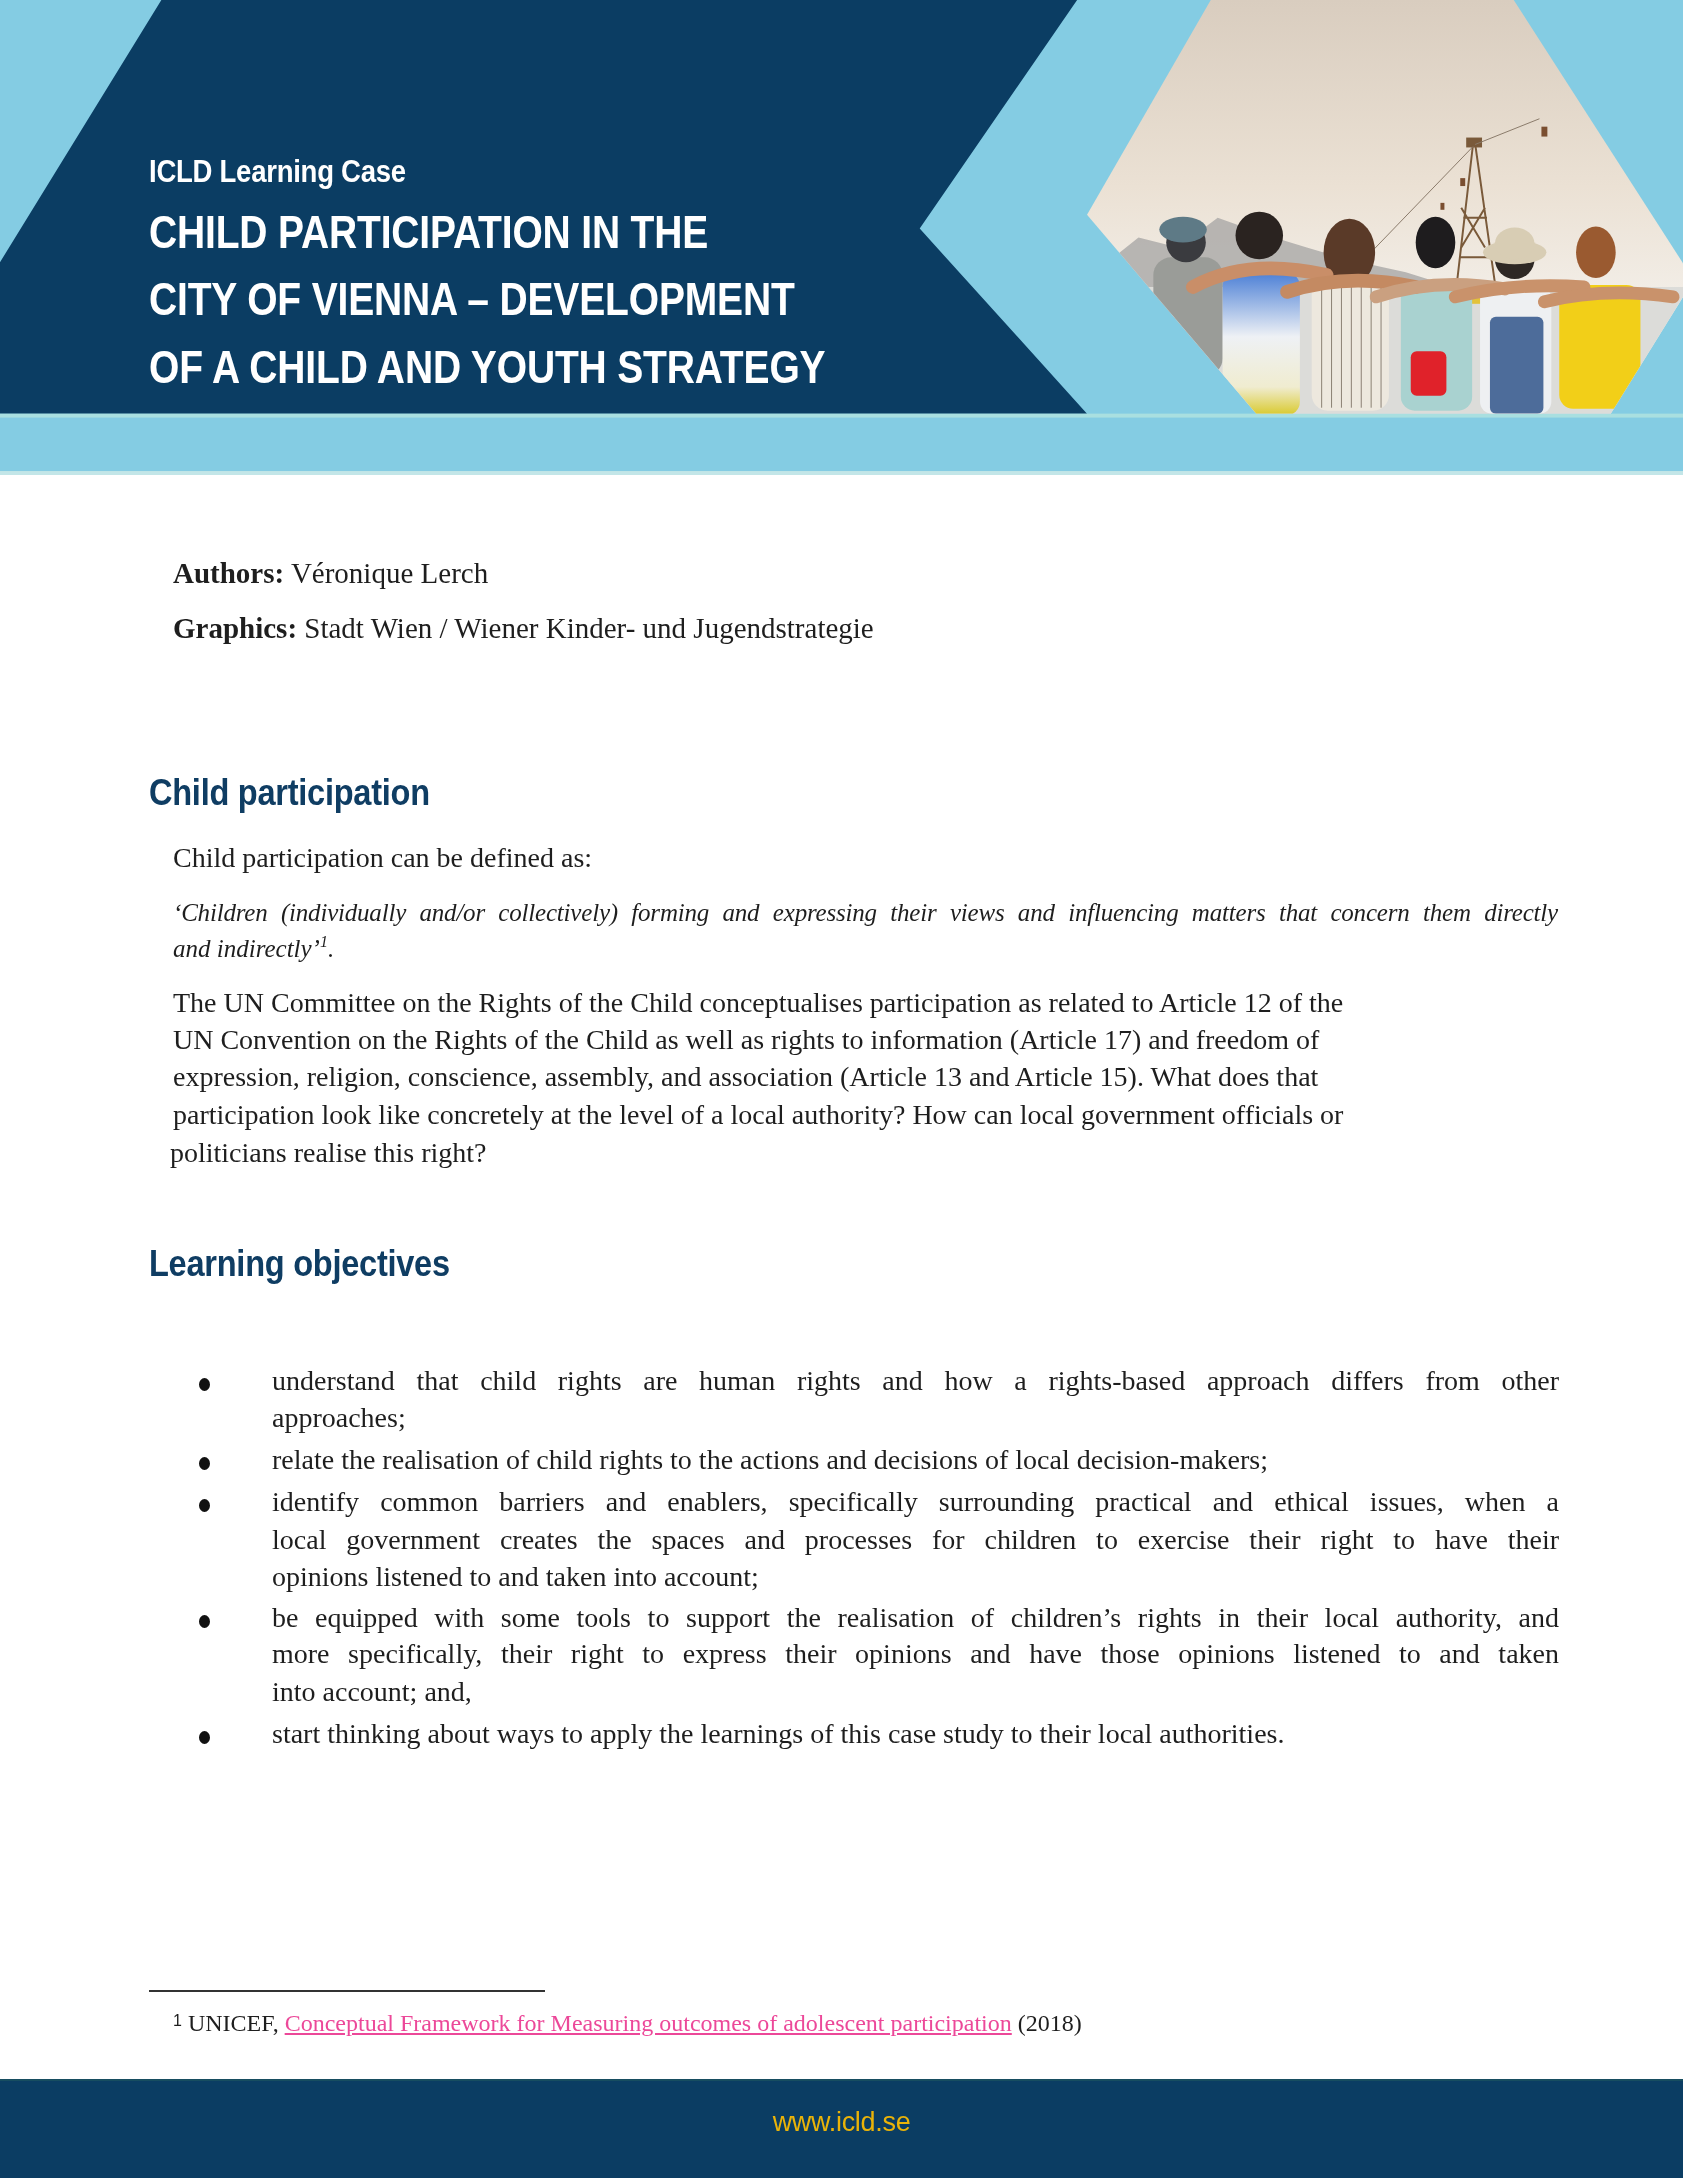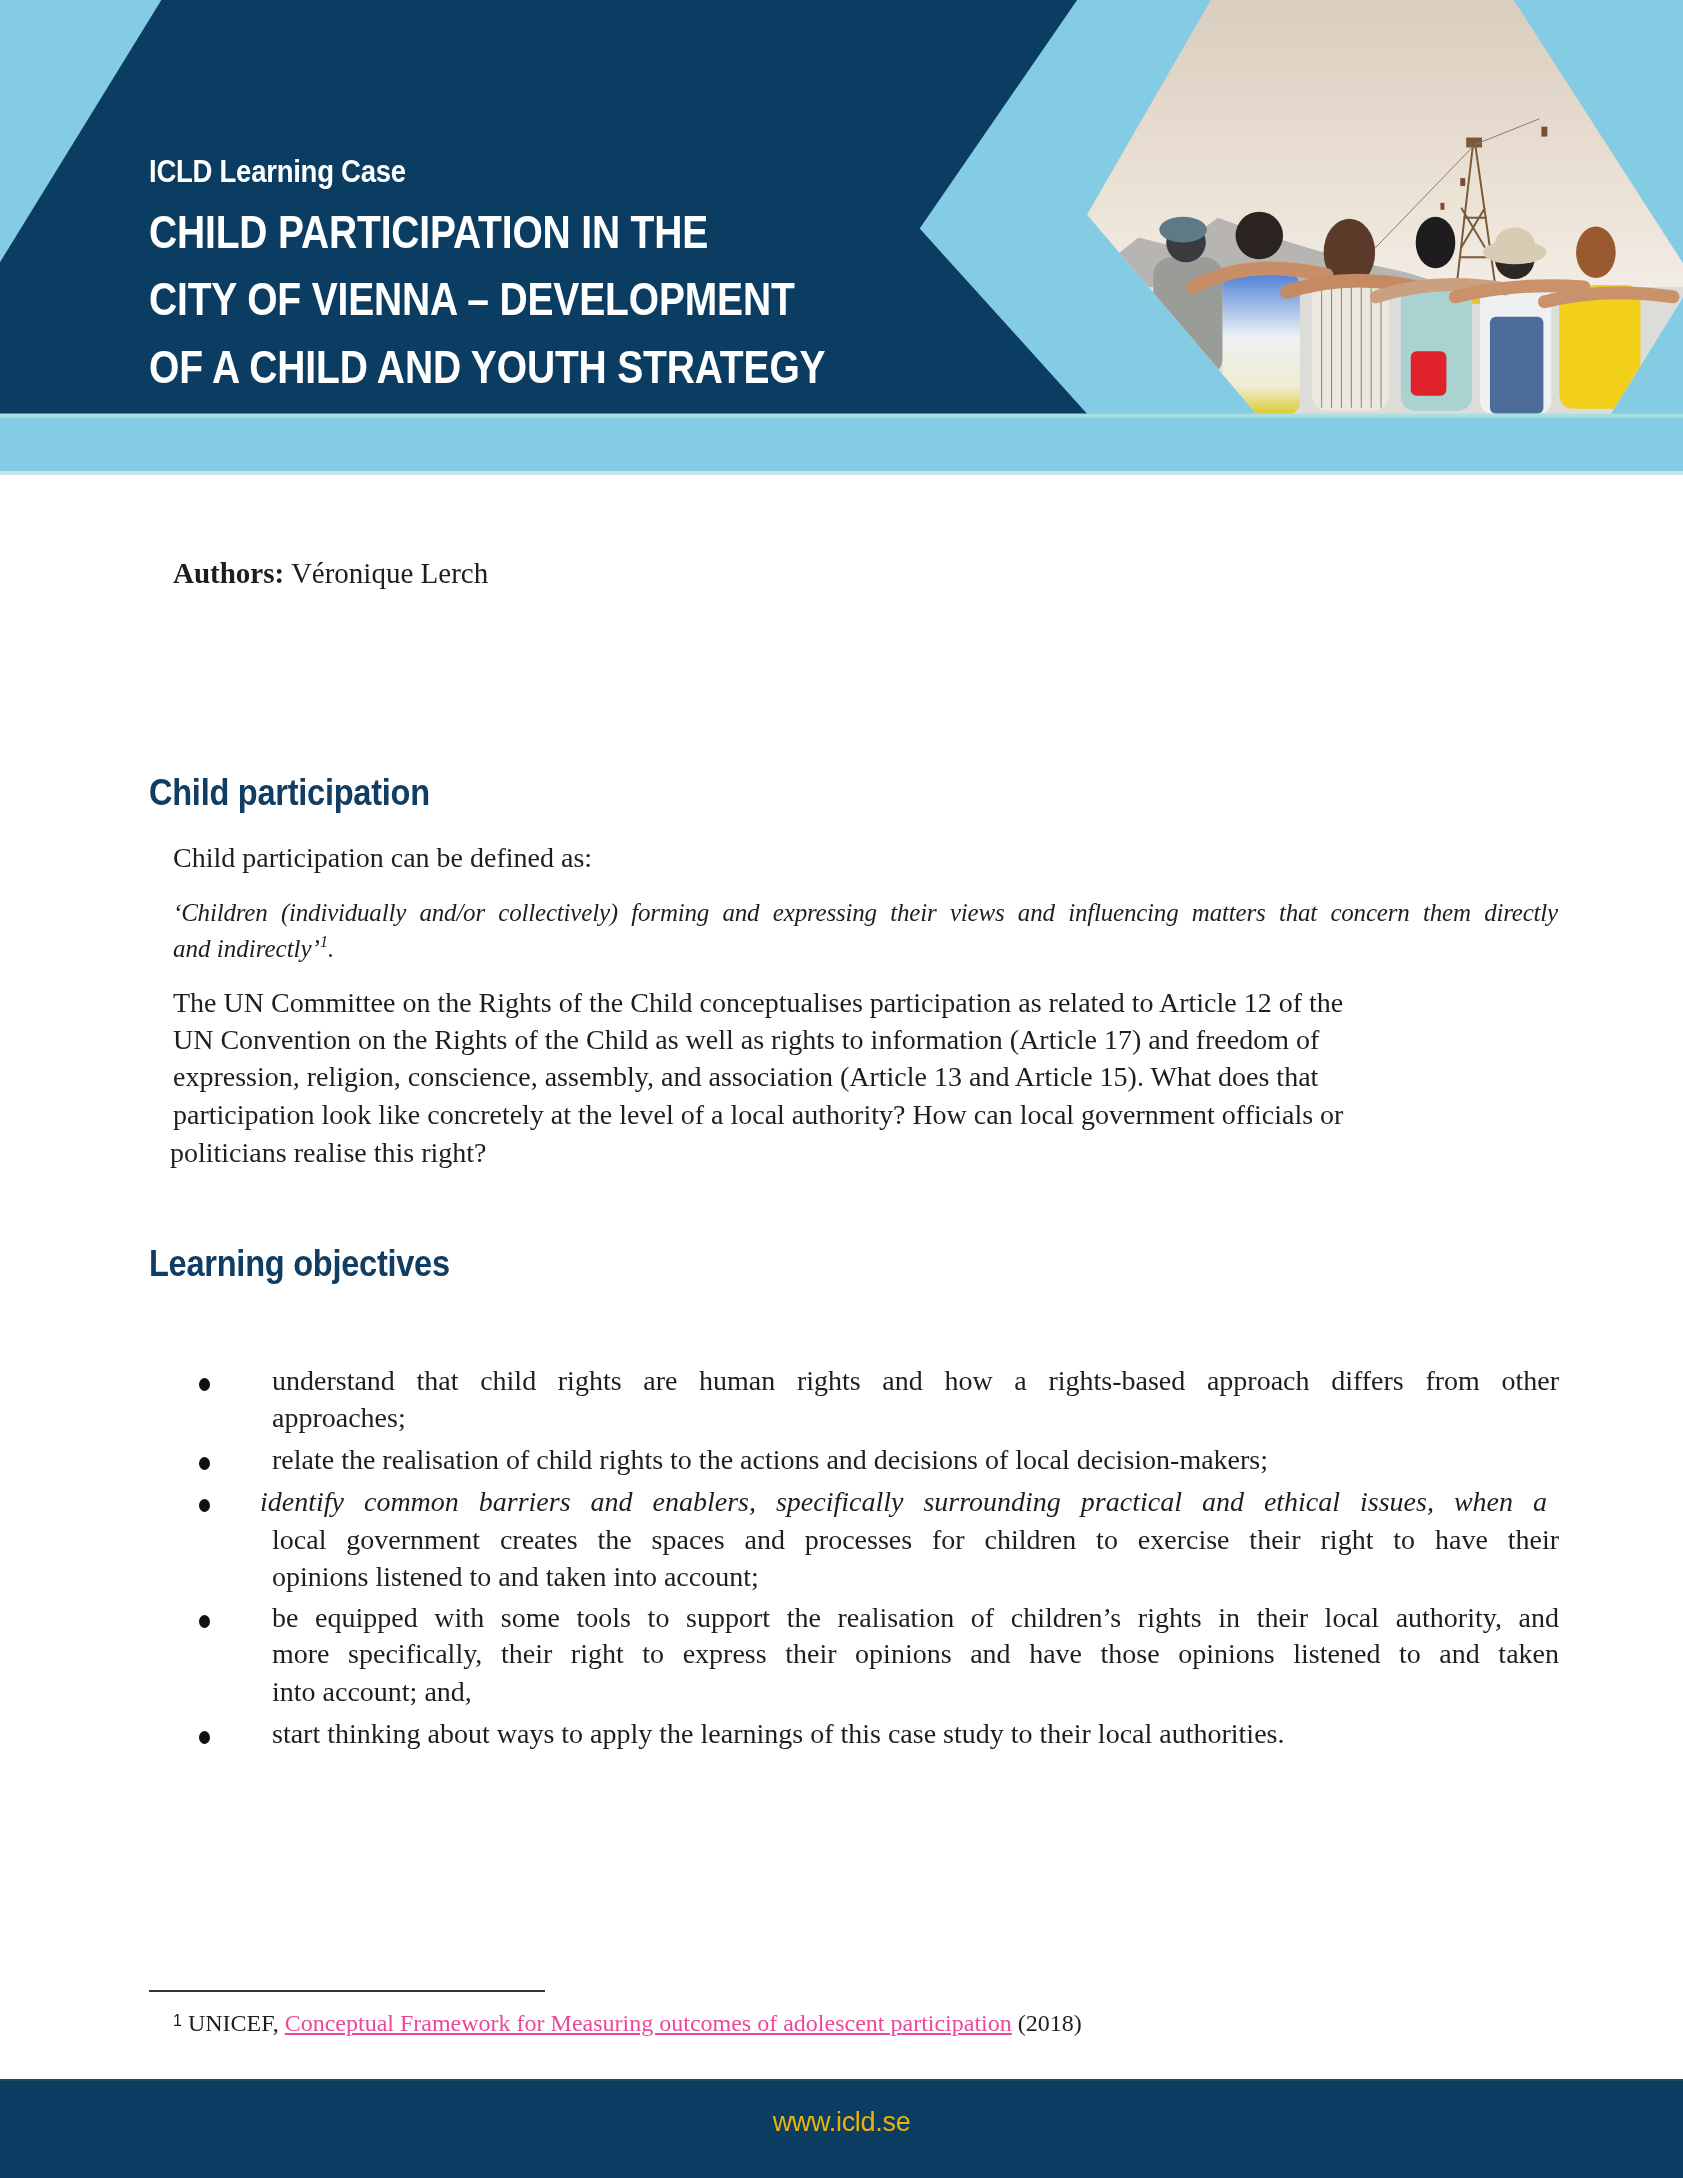--- a/index.html
+++ b/index.html
@@ -120,20 +120,23 @@
   </svg>
 
   <div class="banner-text kicker">ICLD Learning Case</div>
   <div class="banner-text title-line t1">CHILD PARTICIPATION IN THE</div>
   <div class="banner-text title-line t2">CITY OF VIENNA – DEVELOPMENT</div>
   <div class="banner-text title-line t3">OF A CHILD AND YOUTH STRATEGY</div>
 
   <div class="meta serif" style="top:557px;">
     <b>Authors:</b><span> Véronique Lerch</span>
   </div>
+  <div class="meta serif" style="top:612px;">
+    <b>Graphics:</b><span> Stadt Wien / Wiener Kinder- und Jugendstrategie</span>
+  </div>
 
   <div class="h2" style="top:772px;">Child participation</div>
   <div class="line serif" style="left:149px; top:842px;">Child participation can be defined as:</div>
 
   <div class="line serif italic just" style="left:149px; top:899px; width:1385px; font-size:25px; letter-spacing:-0.2px;">‘Children (individually and/or collectively) forming and expressing their views and influencing matters that concern them directly</div>
   <div class="line serif italic" style="left:149px; top:935px; font-size:25px;"><span>and indirectly’</span><sup>1</sup><span>.</span></div>
 
   <div class="line serif" style="left:149px; top:987px;">The UN Committee on the Rights of the Child conceptualises participation as related to Article 12 of the</div>
   <div class="line serif" style="left:149px; top:1024px;">UN Convention on the Rights of the Child as well as rights to information (Article 17) and freedom of</div>
   <div class="line serif" style="left:149px; top:1061px;">expression, religion, conscience, assembly, and association (Article 13 and Article 15). What does that</div>
@@ -143,21 +146,21 @@
   <div class="h2" style="top:1243px;">Learning objectives</div>
 
   <div class="bullet-dot" style="top:1378px;"></div>
   <div class="line serif just" style="left:248px; top:1365px; width:1287px;">understand that child rights are human rights and how a rights-based approach differs from other</div>
   <div class="line serif" style="left:248px; top:1402px;">approaches;</div>
 
   <div class="bullet-dot" style="top:1457px;"></div>
   <div class="line serif" style="left:248px; top:1444px;">relate the realisation of child rights to the actions and decisions of local decision-makers;</div>
 
   <div class="bullet-dot" style="top:1499px;"></div>
-  <div class="line serif just" style="left:236px; top:1486px; width:1287px;font-style:italic;">identify common barriers and enablers, specifically surrounding practical and ethical issues, when a</div>
+  <div class="line serif just" style="left:248px; top:1486px; width:1287px;">identify common barriers and enablers, specifically surrounding practical and ethical issues, when a</div>
   <div class="line serif just" style="left:248px; top:1524px; width:1287px;">local government creates the spaces and processes for children to exercise their right to have their</div>
   <div class="line serif" style="left:248px; top:1561px;">opinions listened to and taken into account;</div>
 
   <div class="bullet-dot" style="top:1615px;"></div>
   <div class="line serif just" style="left:248px; top:1638px; width:1287px;">more specifically, their right to express their opinions and have those opinions listened to and taken</div>
   <div class="line serif just" style="left:248px; top:1602px; width:1287px;">be equipped with some tools to support the realisation of children’s rights in their local authority, and</div>
   <div class="line serif" style="left:248px; top:1676px;">into account; and,</div>
 
   <div class="bullet-dot" style="top:1731px;"></div>
   <div class="line serif" style="left:248px; top:1718px;">start thinking about ways to apply the learnings of this case study to their local authorities.</div>

